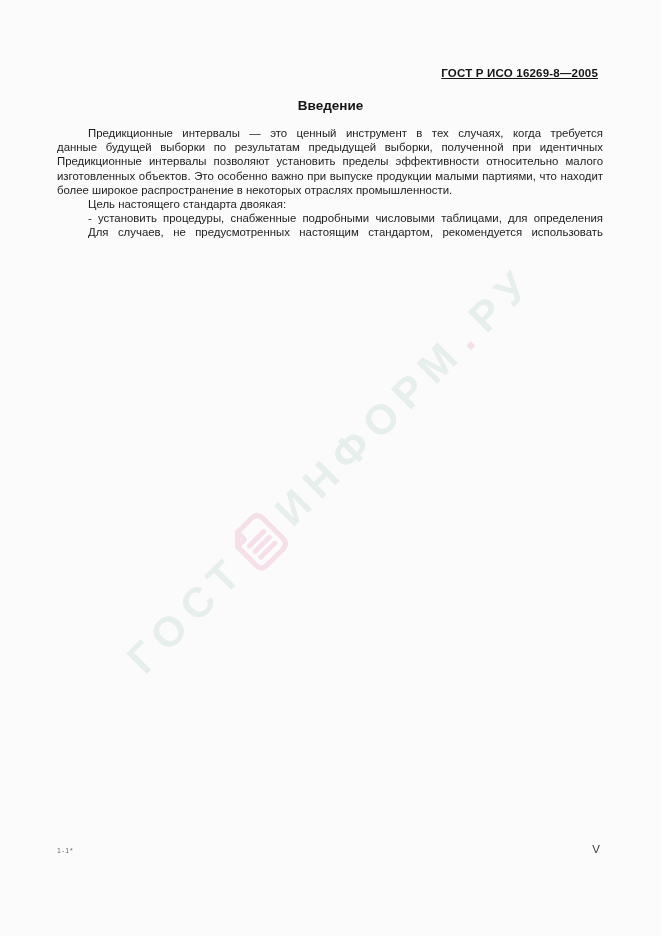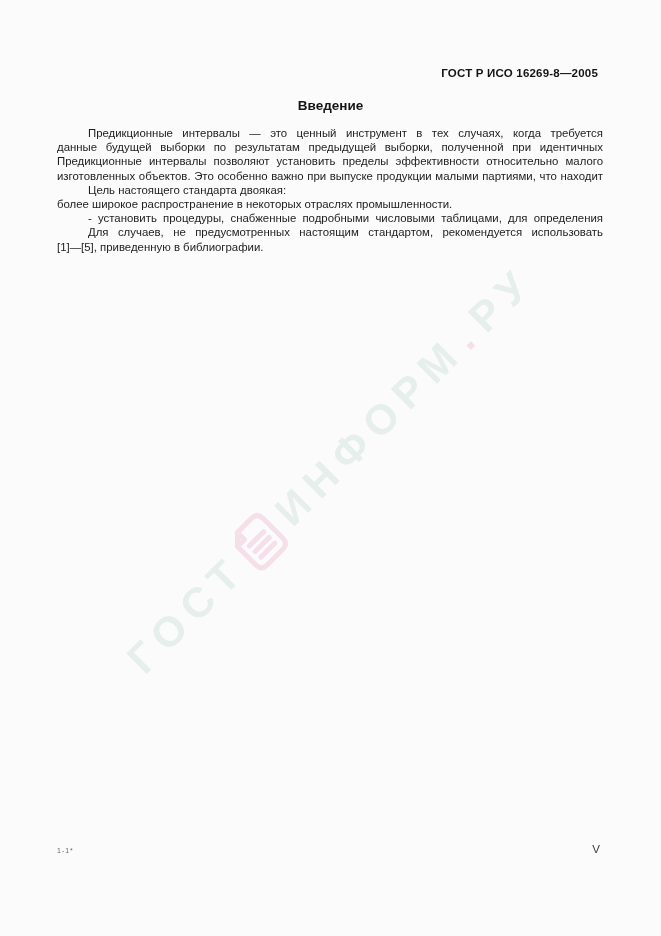--- a/index.html
+++ b/index.html
@@ -49,20 +49,21 @@
     z-index: 1;
   }
   .doc-code {
     position: absolute;
     top: 67px;
     right: 63px;
     font-size: 11.5px;
     font-weight: 700;
     letter-spacing: 0.2px;
     color: #141414;
+    text-decoration: underline;
   }
   .doc-title {
     position: absolute;
     top: 98px;
     left: 0;
     width: 100%;
     margin: 0;
     text-align: center;
     font-size: 13.5px;
     font-weight: 700;
@@ -124,23 +125,22 @@
   </div>
 
   <div class="content">
     <div class="doc-code">ГОСТ Р ИСО 16269-8—2005</div>
     <h1 class="doc-title">Введение</h1>
     <div class="body-text">
         <div class="line jline indent">Предикционные интервалы — это ценный инструмент в тех случаях, когда требуется предсказать</div>
         <div class="line jline">данные будущей выборки по результатам предыдущей выборки, полученной при идентичных условиях.</div>
         <div class="line jline">Предикционные интервалы позволяют установить пределы эффективности относительно малого количества</div>
         <div class="line jline">изготовленных объектов. Это особенно важно при выпуске продукции малыми партиями, что находит все</div>
+        <div class="line">более широкое распространение в некоторых отраслях промышленности.</div>
         <div class="line indent">Цель настоящего стандарта двоякая:</div>
-        <div class="line">более широкое распространение в некоторых отраслях промышленности.</div>
         <div class="line jline indent">- установить процедуры, снабженные подробными числовыми таблицами, для определения некото-</div>
         <div class="line jline indent">Для случаев, не предусмотренных настоящим стандартом, рекомендуется использовать литературу</div>
-        <div class="line">[1]—[5], приведенную в библиографии.</div>
       </div>
     <div class="footer-mark">1-1*</div>
     <div class="page-number">V</div>
   </div>
 
 </div>
 
 </body></html>

